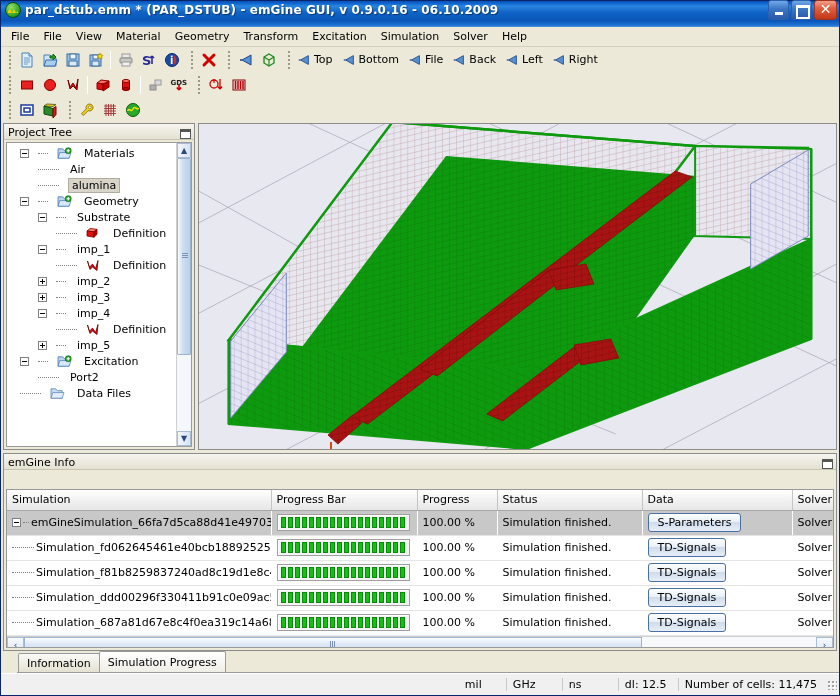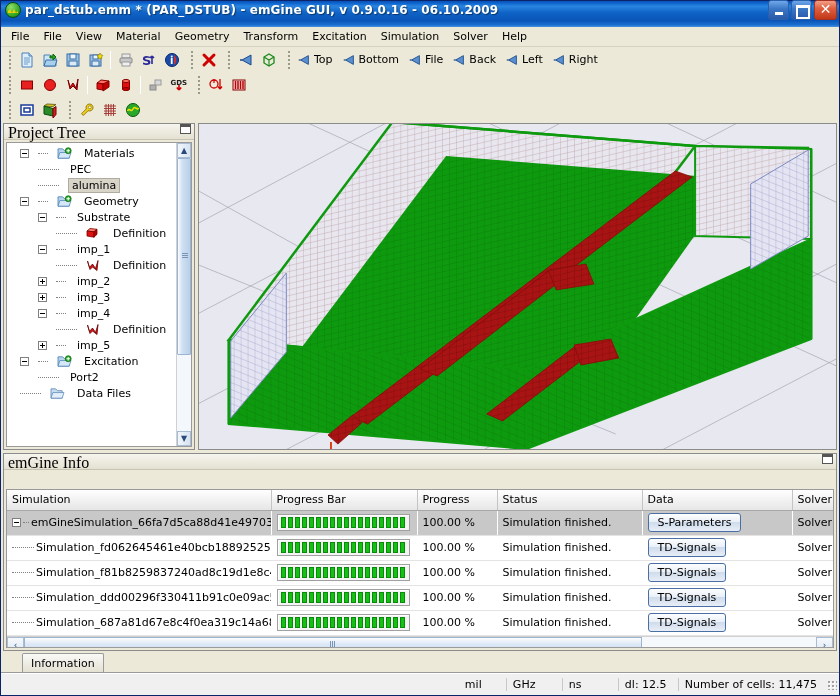--- a/index.html
+++ b/index.html
@@ -141,23 +141,23 @@
   .dock {
     border: 1px solid #8c8c8c;
     background: #ece9d8;
     display: flex; flex-direction: column;
     min-height: 0;
   }
   .dock-title {
     height: 16px; flex: 0 0 16px;
     background: linear-gradient(to bottom, #f6f5ee, #e4e1d2);
     border-bottom: 1px solid #c8c4b4;
-    display: flex; align-items: flex-start; justify-content: space-between;
+    display: flex; align-items: flex-end; justify-content: space-between;
     padding: 0 3px 0 4px;
-    font-size: 16px; color: #000; font-family: Liberation Serif, serif;
+    font-size: 11px; color: #000;
   }
   .dock-btn {
     width: 11px; height: 10px;
     border: 1px solid #555; background: #fff;
     position: relative;
   }
   .dock-btn::before {
     content: ""; position: absolute; top: 0; left: 0; right: 0; height: 2px;
     background: #555;
   }
@@ -307,22 +307,23 @@
   .hsc-thumb::after {
     content: ""; width: 6px; height: 7px;
     background-image: repeating-linear-gradient(to right, #7a93b4 0, #7a93b4 1px, transparent 1px, transparent 2px);
   }
 
   
   .tabstrip {
     height: 22px; flex: 0 0 22px;
     display: flex; align-items: flex-end;
     background: #ece9d8;
-    padding-left: 21px;
+    padding-left: 1px;
     border-bottom: 1px solid #9a9a9a;
+    margin-left: 16px;
   }
   .tab {
     height: 19px; padding: 0 8px;
     display: flex; align-items: center;
     font-size: 11px; color: #000;
     border: 1px solid #9a9a9a; border-bottom: none;
     background: linear-gradient(to bottom, #fafaf6, #e4e1d2);
     margin-right: -1px;
     border-radius: 2px 2px 0 0;
   }
@@ -668,21 +669,21 @@
                     <path d="M3 6h12l-2 6H1z" fill="#d6e8f8" stroke="#4a7fb5" stroke-width="0.8"></path>
                     <circle cx="12" cy="4" r="3.2" fill="#2aa82a" stroke="#0a6a0a" stroke-width="0.8"></circle>
                     <path d="M12 2.2v3.6M10.2 4h3.6" stroke="#fff" stroke-width="1.1"></path>
                   </svg>
                 </span>
                 <span class="tlabel">Materials</span>
               </div>
               <div class="tnode">
                 <div class="tindent" style="flex-basis: 24px; width: 24px;"></div>
                 <span class="tdash" style="flex-basis: 21px; width: 21px;"></span>
-                <span class="tlabel">PEC</span>
+                <span class="tlabel">Air</span>
               </div>
               <div class="tnode">
                 <div class="tindent" style="flex-basis: 24px; width: 24px;"></div>
                 <span class="tdash" style="flex-basis: 21px; width: 21px;"></span>
                 <span class="tlabel sel">alumina</span>
               </div>
               <div class="tnode">
                 <div class="tindent" style="flex-basis: 6px; width: 6px;"></div>
                 <span class="tbox"></span>
                 <span class="tdash"></span>
@@ -1093,20 +1094,21 @@
             <div class="hsc-thumb" style="width:78%;"></div>
           </div>
           <div class="hsc-arrow">›</div>
         </div>
       </div>
     </div>
   </div>
 
   <div class="tabstrip">
     <div class="tab">Information</div>
+    <div class="tab active">Simulation Progress</div>
   </div>
 
   <div class="statusbar">
     <div class="sb-cell sb-flex"></div>
     <div class="sb-cell" style="width:48px">mil</div>
     <div class="sb-cell" style="width:56px">GHz</div>
     <div class="sb-cell" style="width:56px">ns</div>
     <div class="sb-cell" style="width:60px">dl: 12.5</div>
     <div class="sb-cell" style="border-right:none">Number of cells: 11,475</div>
     <div class="sb-grip"></div>

